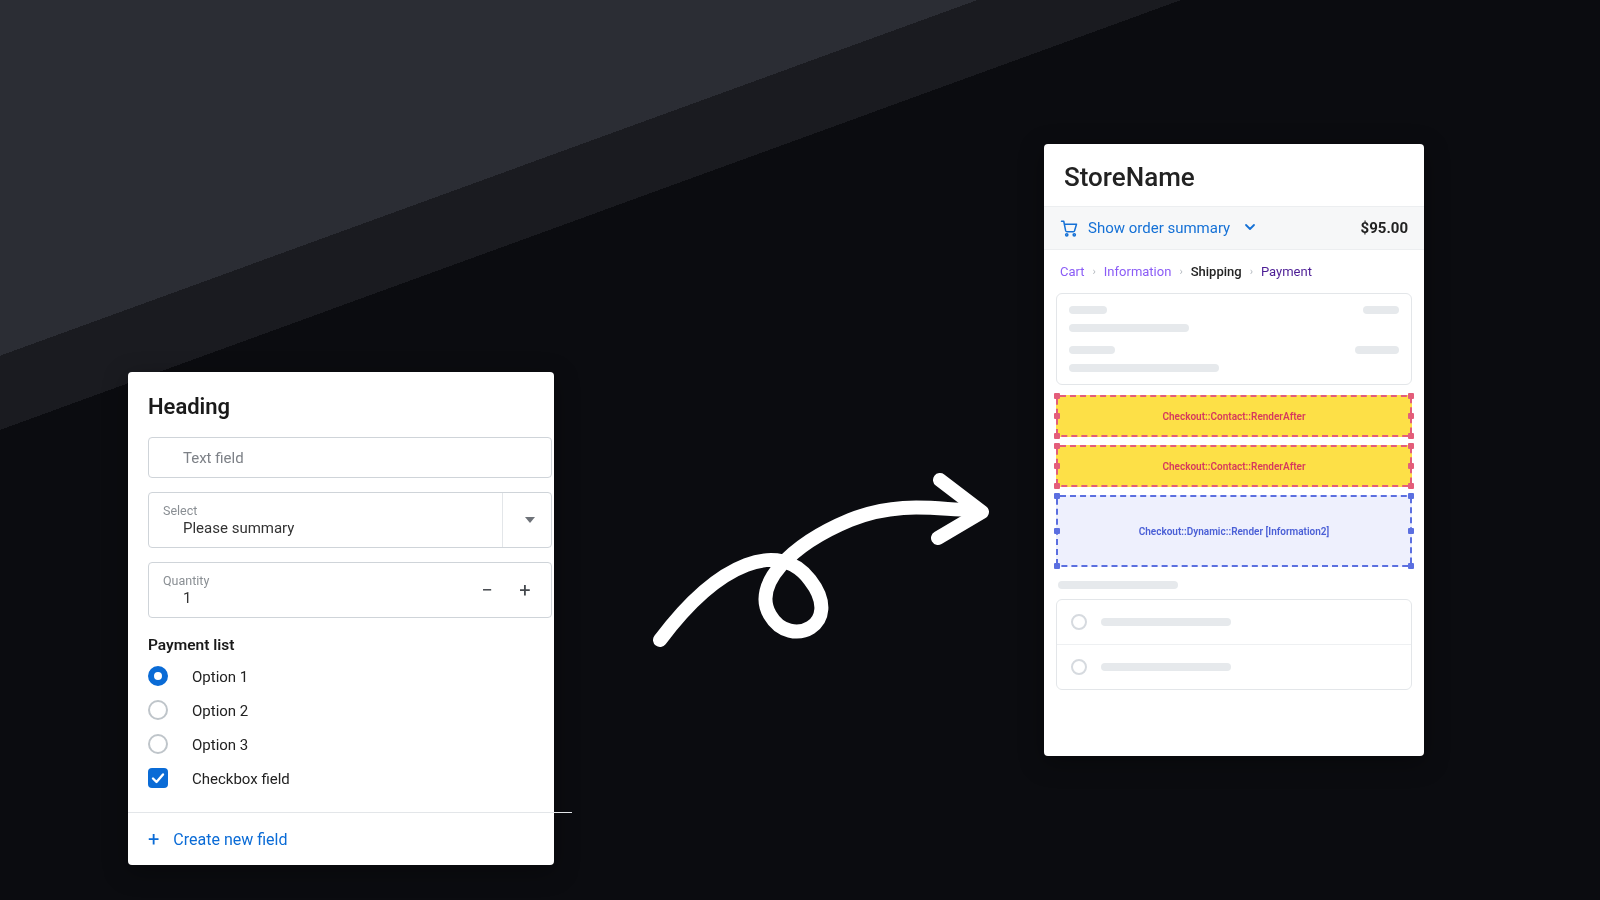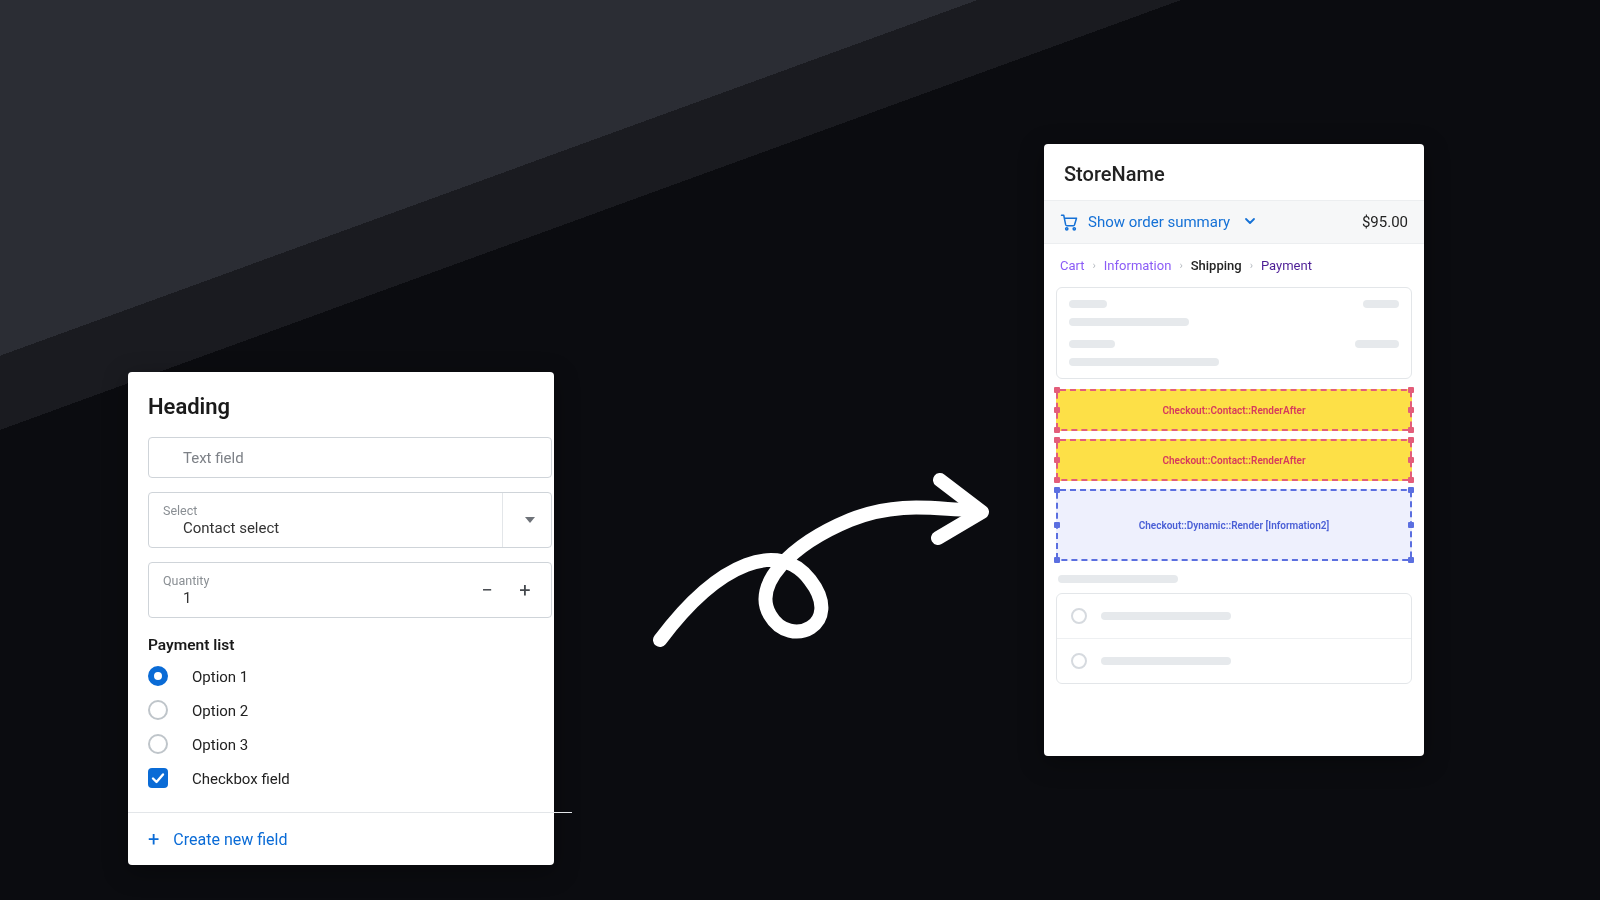--- a/index.html
+++ b/index.html
@@ -121,34 +121,34 @@
       background: #fff;
       border-radius: 4px;
       box-shadow: 0 6px 24px rgba(0,0,0,.35);
       overflow: hidden;
       display: flex; flex-direction: column;
     }
     .store-header {
       padding: 18px 20px 14px 20px;
     }
     .store-header h1 {
-      font-size: 20px; font-weight: 500; color: #222;
+      font-size: 26px; font-weight: 500; color: #222;
     }
     .summary-bar {
       background: #f6f7f8;
       border-top: 1px solid #eceef0;
       border-bottom: 1px solid #eceef0;
       display: flex; align-items: center; justify-content: space-between;
       padding: 12px 16px;
       color: #1571d6; font-size: 15px;
     }
     .summary-left { display: flex; align-items: flex-end; gap: 10px; }
     .cart-icon svg { display: block; }
     .summary-caret { margin-left: 4px; }
-    .order-total { color: #222; font-weight: 400; }
+    .order-total { color: #222; font-weight: 700; }
 
     .breadcrumb {
       display: flex; align-items: center; gap: 8px;
       padding: 14px 16px 10px 16px;
       font-size: 13px;
     }
     .crumb { color: #8b5cf6; }
     .crumb.active { color: #222; font-weight: 500; }
     .crumb.muted { color: #4c1d95; }
     .chev { color: #b5bac0; font-size: 11px; }
@@ -203,21 +203,21 @@
 
 <div class="form-card">
   <h2>Heading</h2>
 
   <div class="field placeholder-only">
     <div class="field-value">Text field</div>
   </div>
 
   <div class="field select-field">
     <div class="field-label">Select</div>
-    <div class="field-value">Contact select</div>
+    <div class="field-value">Please summary</div>
     <span class="select-caret">
         <span class="caret-icon"></span>
       </span>
   </div>
 
   <div class="field">
     <div class="field-label">Quantity</div>
     <div class="field-value">1</div>
     <span class="stepper-btn minus-btn">−</span>
     <span class="stepper-btn plus-btn">+</span>

